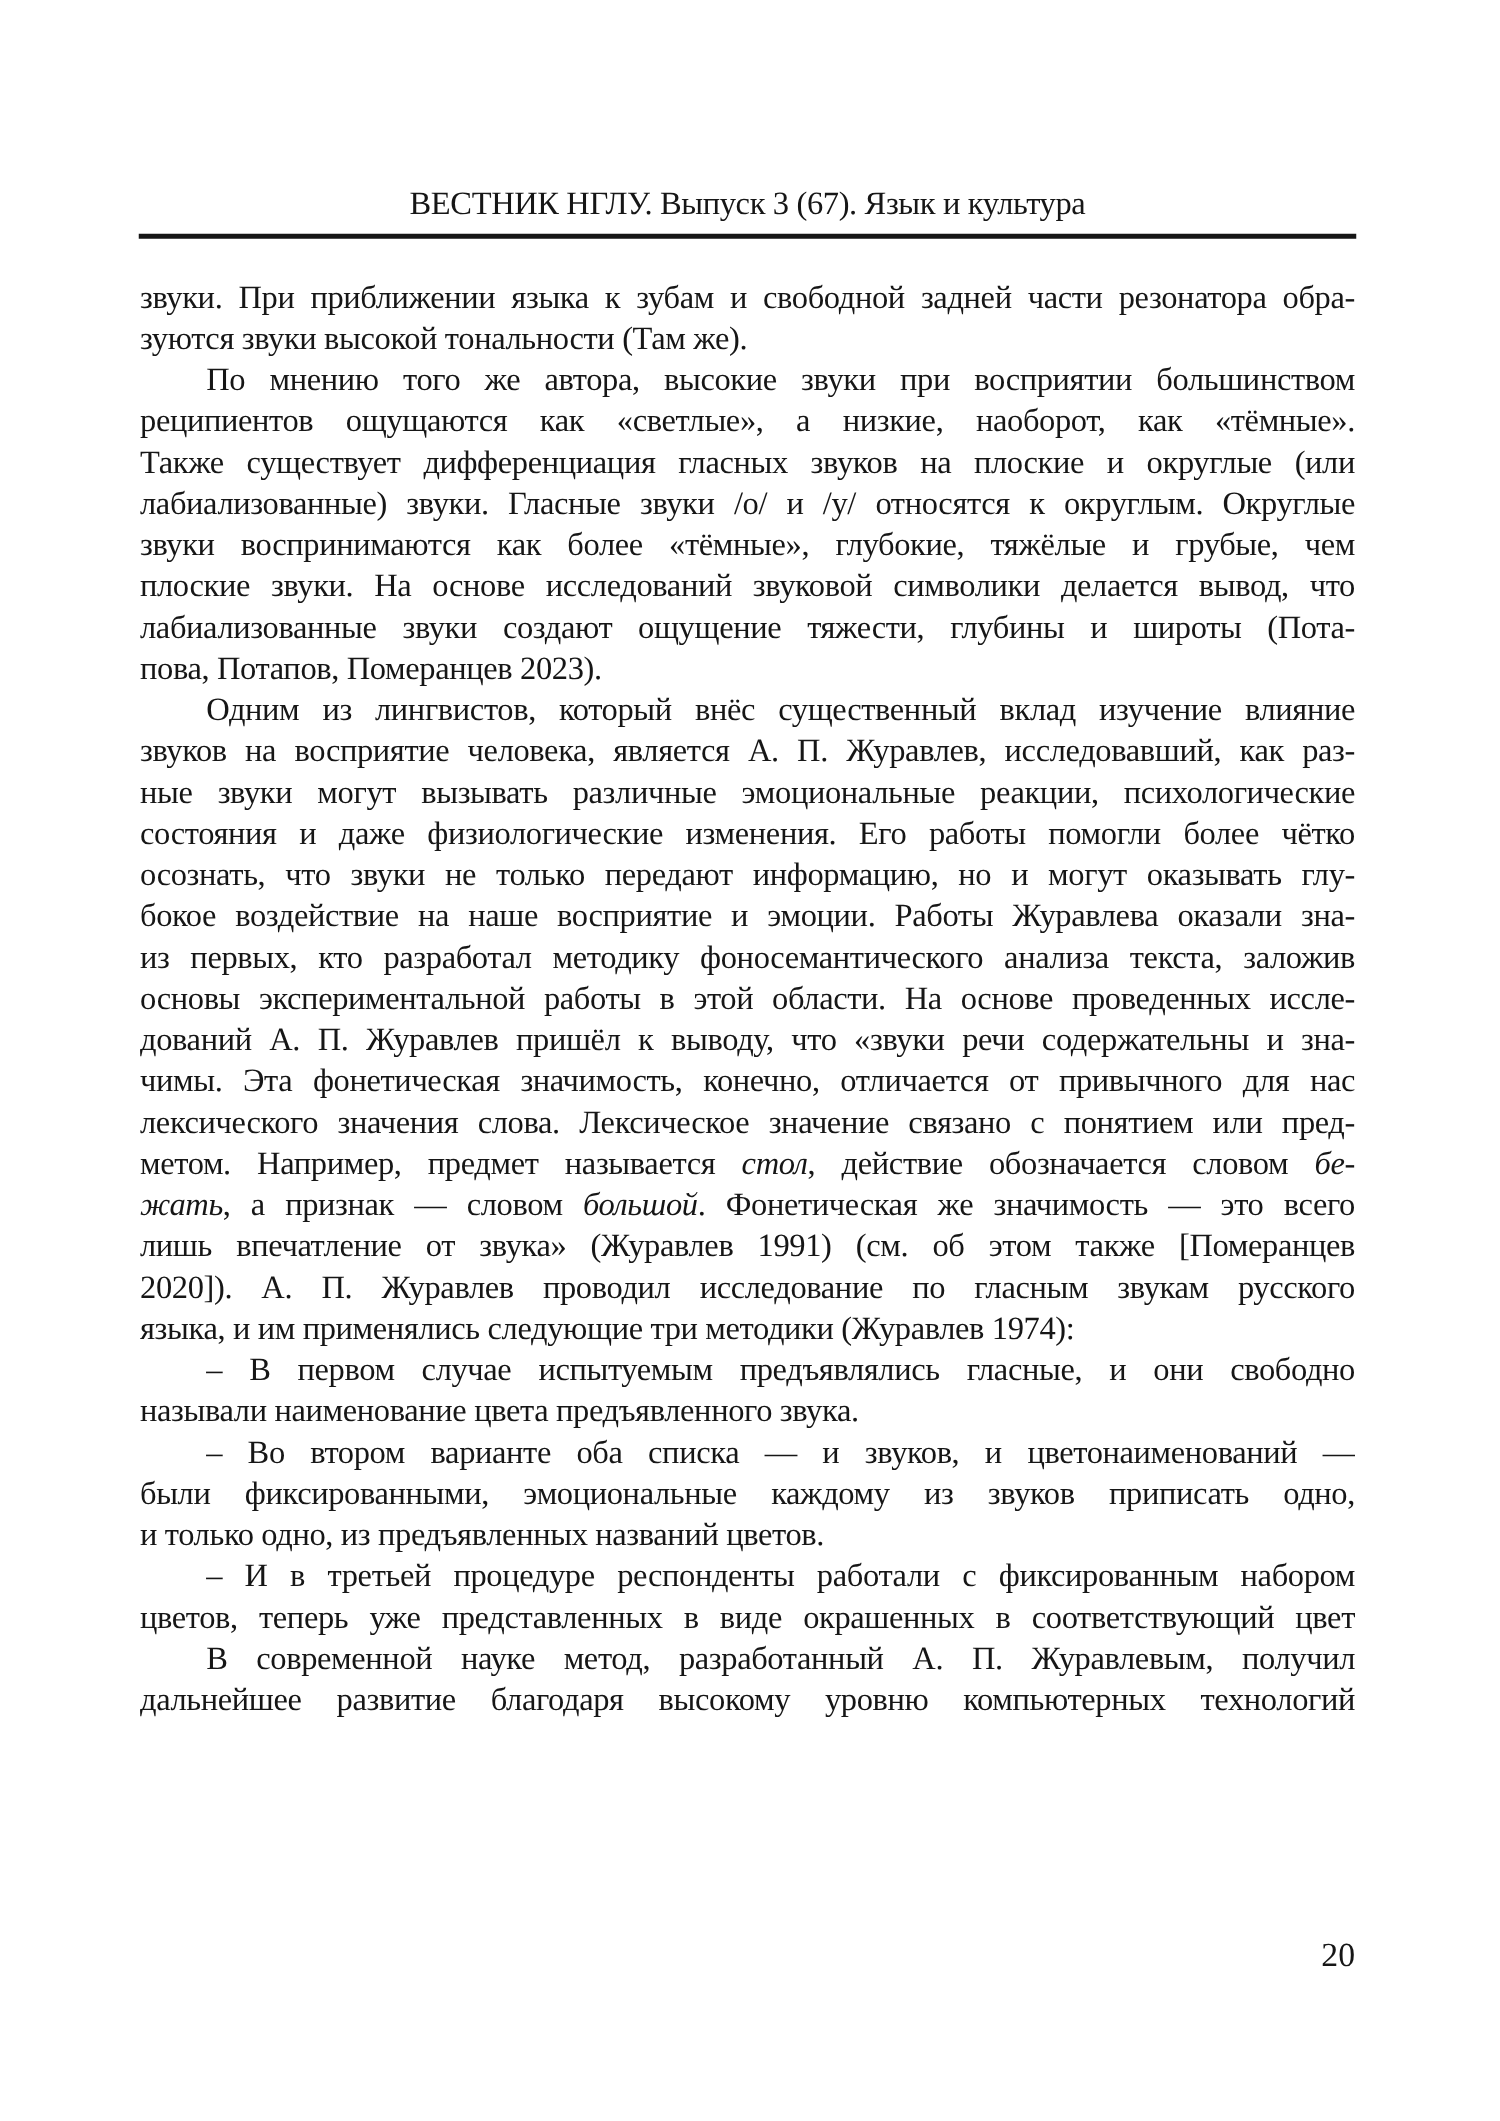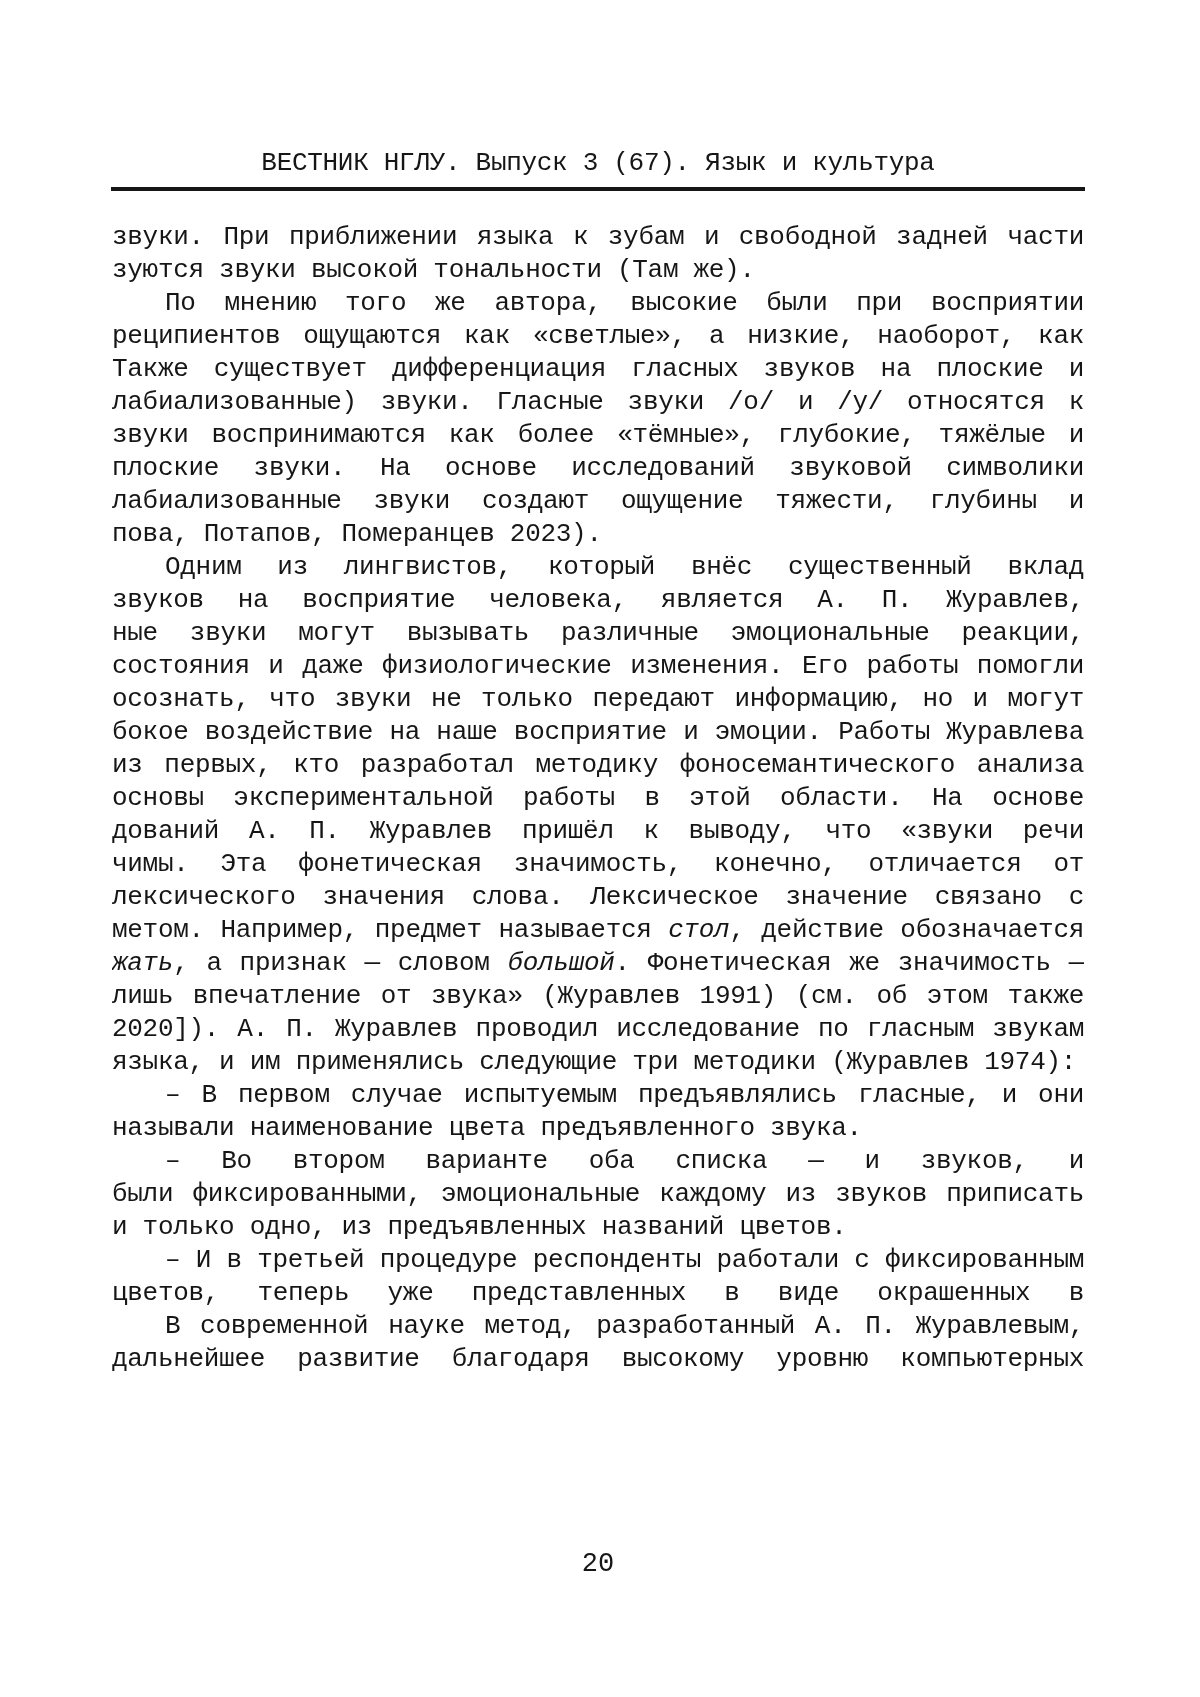--- a/index.html
+++ b/index.html
@@ -2,21 +2,21 @@
 <html><head>
 <meta charset="utf-8">
 <style>
   html, body { margin: 0; padding: 0; background: #ffffff; }
   .page {
     position: relative;
     width: 1200px;
     height: 1697px;
     background: #ffffff;
     color: #161616;
-    font-family: Liberation Mono, monospace;
+    font-family: Liberation Serif, serif;
     overflow: hidden;
   }
   .running-head {
     position: absolute;
     top: 148px;
     left: 112px;
     width: 972px;
     text-align: center;
     font-size: 26px;
     letter-spacing: -0.3px;
@@ -48,37 +48,37 @@
     text-align-last: justify;
   }
   .line.lastline { text-align-last: left; }
   .line.indent { text-indent: 53px; }
   .it { font-style: italic; }
   .page-number {
     position: absolute;
     top: 1549px;
     left: 112px;
     width: 972px;
-    text-align: center;
+    text-align: right;
     font-size: 27px;
   }
 </style>
 </head>
 <body>
 
 <div class="page">
   <div class="running-head">ВЕСТНИК НГЛУ. Выпуск 3 (67). Язык и культура</div>
   <div class="rule"></div>
   <div class="article">
       <div class="para">
         <div class="line"><span>звуки. При приближении языка к зубам и свободной задней части резонатора обра-</span></div>
         <div class="line lastline"><span>зуются звуки высокой тональности (Там же).</span></div>
       </div>
       <div class="para">
-        <div class="line indent"><span>По мнению того же автора, высокие были при восприятии большинством</span></div>
+        <div class="line indent"><span>По мнению того же автора, высокие звуки при восприятии большинством</span></div>
         <div class="line"><span>реципиентов ощущаются как «светлые», а низкие, наоборот, как «тёмные».</span></div>
         <div class="line"><span>Также существует дифференциация гласных звуков на плоские и округлые (или</span></div>
         <div class="line"><span>лабиализованные) звуки. Гласные звуки /о/ и /у/ относятся к округлым. Округлые</span></div>
         <div class="line"><span>звуки воспринимаются как более «тёмные», глубокие, тяжёлые и грубые, чем</span></div>
         <div class="line"><span>плоские звуки. На основе исследований звуковой символики делается вывод, что</span></div>
         <div class="line"><span>лабиализованные звуки создают ощущение тяжести, глубины и широты (Пота-</span></div>
         <div class="line lastline"><span>пова, Потапов, Померанцев 2023).</span></div>
       </div>
       <div class="para">
         <div class="line indent"><span>Одним из лингвистов, который внёс существенный вклад изучение влияние</span></div>

